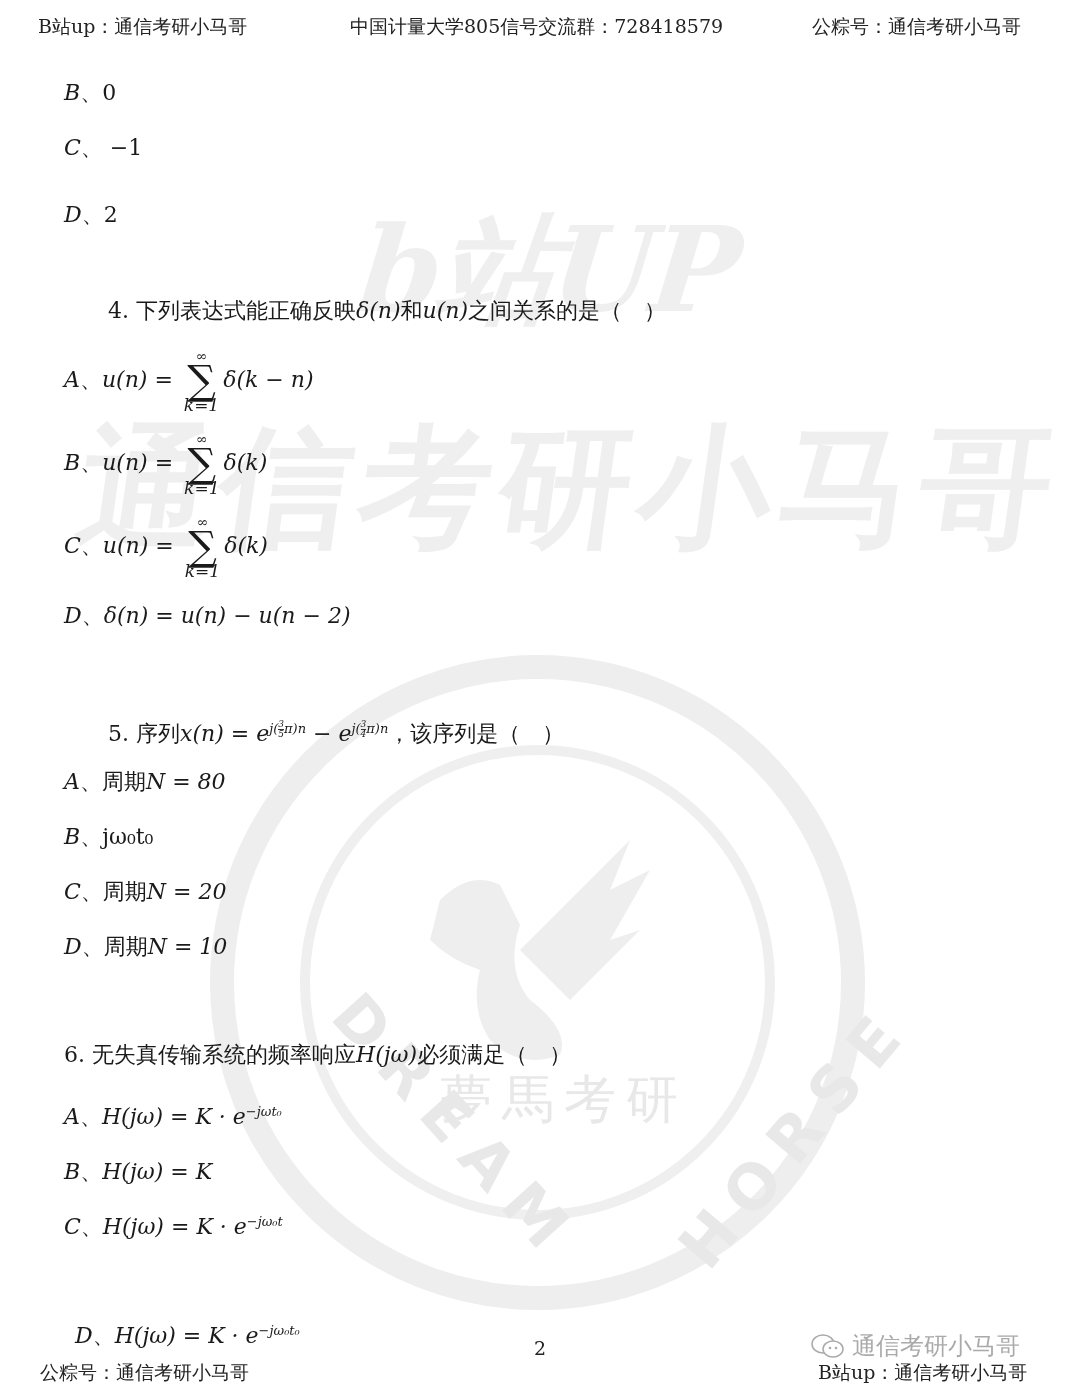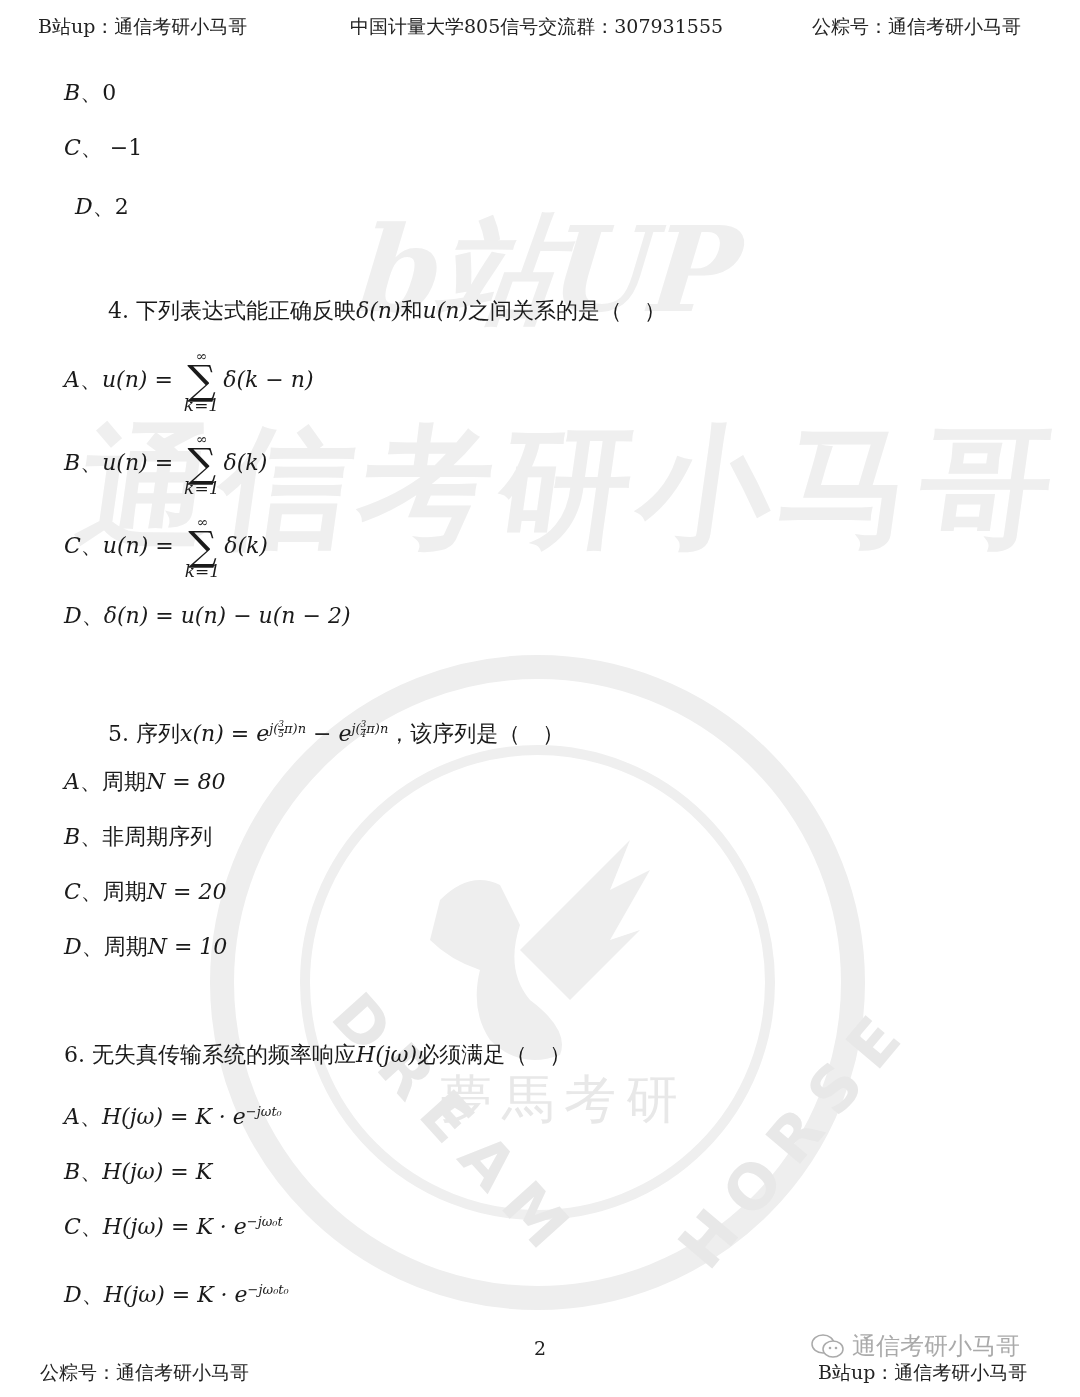--- a/index.html
+++ b/index.html
@@ -23,42 +23,42 @@
     .frac span:first-child { border-bottom:1px solid #333; }
     .footer-left { position:absolute; left:40px; top:1360px; font-size:19px; color:#222; }
     .footer-page { position:absolute; left:534px; top:1337px; font-size:19px; color:#222; }
     .footer-wechat { position:absolute; left:810px; top:1330px; font-size:24px; color:#aaa; font-family:"DejaVu Sans",sans-serif; display:flex; align-items:center; gap:6px; }
     .footer-right { position:absolute; left:818px; top:1360px; font-size:19px; color:#222; }
   </style>
 </head>
 <body>
 
 <div class="hdr" style="left:38px;top:14px;">B站up：通信考研小马哥</div>
-<div class="hdr" style="left:350px;top:14px;">中国计量大学805信号交流群：307931555</div>
+<div class="hdr" style="left:350px;top:14px;">中国计量大学805信号交流群：728418579</div>
 <div class="hdr" style="left:812px;top:14px;">公粽号：通信考研小马哥</div>
 
 <div class="wm wm-bzhan">b站UP</div>
 <div class="wm wm-big">通信考研小马哥</div>
 <div class="seal"></div>
 <div class="seal-inner"></div>
 <div class="seal-text" style="left:440px;top:1065px;font-size:52px;font-weight:normal;font-family:Liberation Sans, sans-serif;letter-spacing:10px;">夢馬考研</div>
 <div class="seal-text" style="left:290px;top:1090px;font-size:62px;transform:rotate(48deg);letter-spacing:16px;">DREAM</div>
 <div class="seal-text" style="left:635px;top:1100px;font-size:62px;transform:rotate(-50deg);letter-spacing:16px;">HORSE</div>
 <svg style="position:absolute;left:410px;top:830px;" width="260" height="250">
   <path d="M30 70 Q60 40 90 55 L110 95 Q95 140 120 170 Q160 200 150 225 Q110 240 80 210 Q60 180 70 140 Q40 130 20 110 Z" fill="#eeeeee"></path>
   <path d="M110 120 L220 10 L200 60 L240 40 L200 110 L230 100 L160 170 Z" fill="#eeeeee"></path>
 </svg>
 
 <div class="q" style="top:78px;">
   <span class="it">B</span><span>、</span><span>0</span>
 </div>
 <div class="q" style="top:133px;">
   <span class="it">C</span><span>、</span><span> −1</span>
 </div>
-<div class="q" style="top:192px;margin-left:11px;">
+<div class="q" style="top:200px;">
   <span class="it">D</span><span>、</span><span>2</span>
 </div>
 
 <div class="q" style="top:296px;margin-left:44px;">
   <span>4.</span>
   <span>下列表达式能正确反映</span><span class="it">δ(n)</span><span>和</span><span class="it">u(n)</span><span>之间关系的是（　）</span>
 </div>
 <div class="q" style="top:345px;line-height:70px;">
   <span class="it">A</span>、<span class="it">u(n) =</span>
   <span class="sum">
@@ -94,21 +94,21 @@
         <span>5</span>
       </span>π)n</sup><span class="it"> − e</span><sup>j(<span class="frac">
         <span>3</span>
         <span>4</span>
       </span>π)n</sup><span>，该序列是（　）</span>
 </div>
 <div class="q" style="top:767px;">
   <span class="it">A</span>、<span>周期</span><span class="it">N = 80</span>
 </div>
 <div class="q" style="top:822px;">
-  <span class="it">B</span>、<span>非周期序列</span><span class="it"></span>
+  <span class="it">B</span>、<span>jω₀t₀</span><span class="it"></span>
 </div>
 <div class="q" style="top:877px;">
   <span class="it">C</span>、<span>周期</span><span class="it">N = 20</span>
 </div>
 <div class="q" style="top:932px;">
   <span class="it">D</span>、<span>周期</span><span class="it">N = 10</span>
 </div>
 
 <div class="q" style="top:1040px;">
   <span>6.</span>
@@ -116,21 +116,21 @@
 </div>
 <div class="q" style="top:1097px;">
   <span class="it">A</span>、<span class="it">H(jω) = K · e</span><sup>−jωt₀</sup>
 </div>
 <div class="q" style="top:1152px;">
   <span class="it">B</span>、<span class="it">H(jω) = K</span><sup></sup>
 </div>
 <div class="q" style="top:1207px;">
   <span class="it">C</span>、<span class="it">H(jω) = K · e</span><sup>−jω₀t</sup>
 </div>
-<div class="q" style="top:1275px;">
+<div class="q" style="top:1316px;margin-left:11px;">
   <span class="it">D</span>、<span class="it">H(jω) = K · e</span><sup>−jω₀t₀</sup>
 </div>
 
 <div class="footer-page">2</div>
 <div class="footer-wechat">
   <svg width="36" height="28">
     <ellipse cx="13" cy="12" rx="11" ry="9" fill="none" stroke="#aaa" stroke-width="1.5"></ellipse>
     <ellipse cx="23" cy="17" rx="10" ry="8" fill="#fff" stroke="#aaa" stroke-width="1.5"></ellipse>
     <circle cx="20" cy="16" r="1.3" fill="#aaa"></circle>
       <circle cx="26" cy="16" r="1.3" fill="#aaa"></circle>

